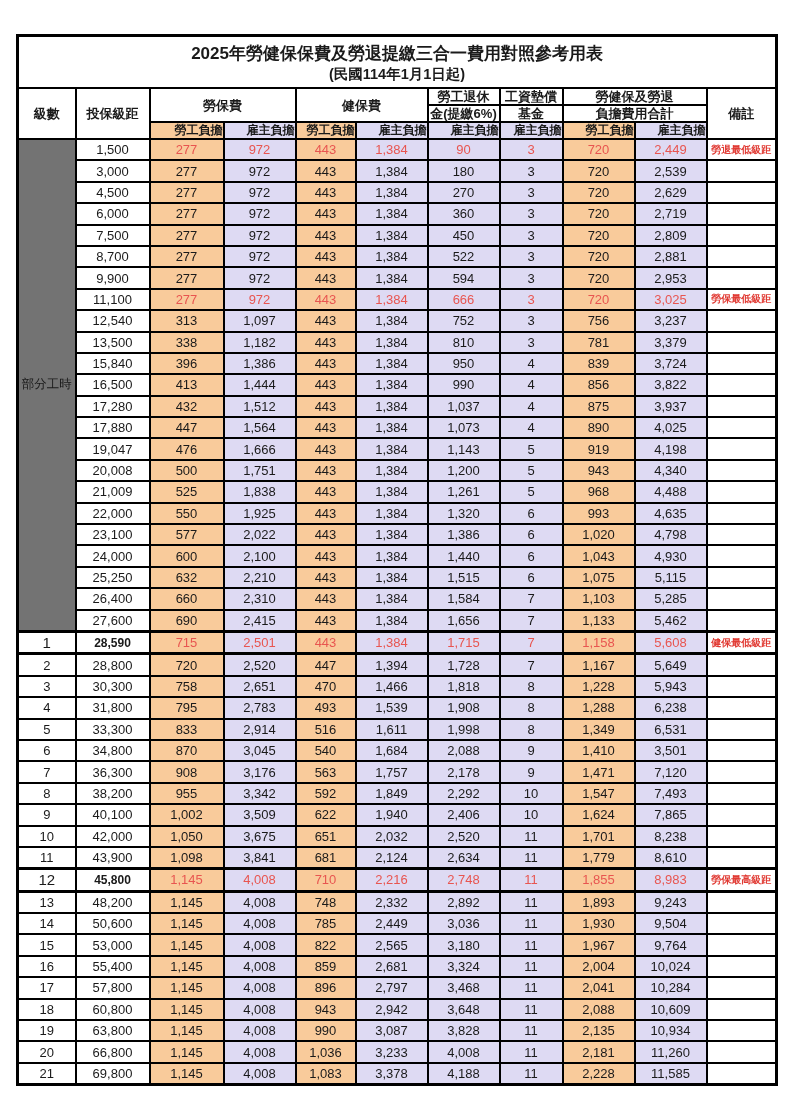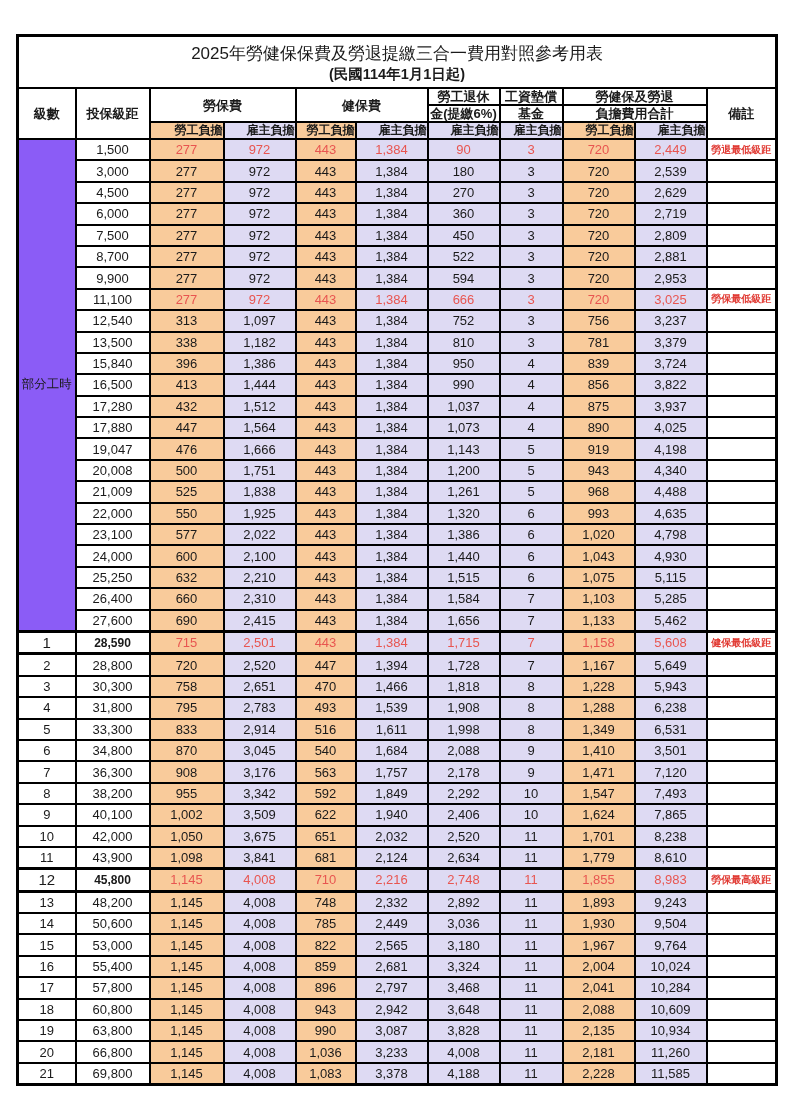--- a/index.html
+++ b/index.html
@@ -15,34 +15,34 @@
     font-family:"Liberation Sans","DejaVu Sans",sans-serif;
     color:#1a1a1a;overflow:hidden;position:relative;
   }
   table.premium{
     position:absolute;left:16px;top:34px;width:759px;
     border-collapse:collapse;table-layout:fixed;
     border:3px solid var(--border);
   }
   td,th{border:2px solid var(--border);text-align:center;vertical-align:middle;padding:0;overflow:hidden;white-space:nowrap;}
   .title-cell{height:50px;background:#fff;}
-  .title-line{font-size:17px;font-weight:normal;line-height:1.5;}
+  .title-line{font-size:17px;font-weight:bold;line-height:1.5;}
   .subtitle-line{font-size:14.5px;font-weight:bold;line-height:1.2;}
   thead th{font-weight:600;font-size:13px;background:#fff;}
   tr.hrow th{height:15px;line-height:15px;}
   tr.subhead th{font-size:12px;height:15px;text-align:right;}
   th.emp{background:var(--emp-bg);}
   th.er{background:var(--er-bg);}
   tbody td{height:19.4px;font-size:13px;}
   td.emp{background:var(--emp-bg);}
   td.er{background:var(--er-bg);}
   td.level-cell,td.bracket-cell,td.note-cell{background:#fff;}
   td.red{color:var(--red);}
   td.note-cell{font-size:10px;font-weight:bold;color:var(--note-red);letter-spacing:0;text-align:center;}
-  td.part-time-label{font-size:12.5px;background:#8b5cf6;}
+  td.part-time-label{font-size:12.5px;background:#737373;}
   tr.section-row td{border-top-width:3px;border-bottom-width:3px;}
   tr.section-row td.level-cell{font-size:15px;}
   tr.section-row td.bracket-cell{font-size:12px;font-weight:bold;}
 </style>
 </head>
 <body>
 
 <table class="premium">
   <colgroup>
     <col style="width:58px">

